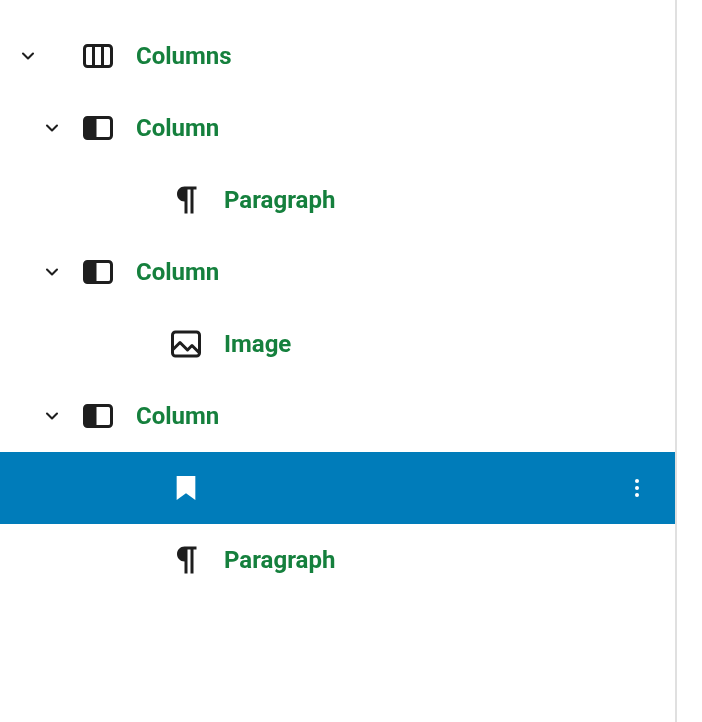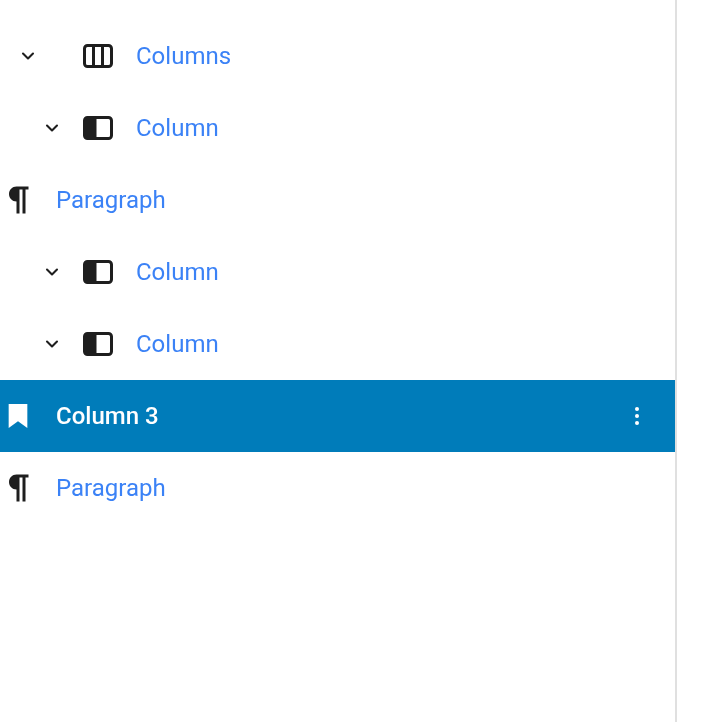--- a/index.html
+++ b/index.html
@@ -43,34 +43,34 @@
       width: 36px;
       height: 36px;
       display: flex;
       align-items: center;
       justify-content: center;
       flex-shrink: 0;
       margin-right: 20px;
     }
     .item-label {
       font-size: 24px;
-      color: #3b82f6;
-      font-weight: 400;
+      color: #15803d;
+      font-weight: 700;
     }
     .selected .item-label {
       color: #fff;
       font-weight: 500;
     }
     .spacer-toggle {
       width: 40px;
       flex-shrink: 0;
     }
     .indent-0 { padding-left: 16px; }
     .indent-1 { padding-left: 40px; }
-    .indent-2 { }
+    .indent-2 { padding-left: 168px; }
     .indent-1 .expand-icon { margin-right: 16px; }
     
     .more-button {
       position: absolute;
       right: 20px;
       width: 36px;
       height: 36px;
       display: flex;
       align-items: center;
       justify-content: center;
@@ -133,20 +133,29 @@
     </span>
     <span class="block-icon">
       <svg width="36" height="36" viewBox="0 0 24 24" fill="none">
           <rect x="3" y="5" width="18" height="14" rx="2" stroke="#1e1e1e" stroke-width="2"></rect>
           <rect x="4" y="6" width="7" height="12" fill="#1e1e1e"></rect>
         </svg>
     </span>
     <span class="item-label">Column</span>
   </div>
 
+  <div class="tree-item indent-2">
+    <span class="block-icon">
+      <svg width="36" height="36" viewBox="0 0 24 24" fill="none" stroke="#1e1e1e" stroke-width="2">
+          <rect x="3" y="4" width="18" height="16" rx="2"></rect>
+          <polyline points="3 16 8 11 13 16 16 13 21 18" stroke-linejoin="round"></polyline>
+        </svg>
+    </span>
+    <span class="item-label">Image</span>
+  </div>
 
   <div class="tree-item indent-1">
     <span class="expand-icon">
       <svg width="20" height="20" viewBox="0 0 24 24" fill="none" stroke="#1e1e1e" stroke-width="2.5" stroke-linecap="round" stroke-linejoin="round">
           <polyline points="6 9 12 15 18 9"></polyline>
         </svg>
     </span>
     <span class="block-icon">
       <svg width="36" height="36" viewBox="0 0 24 24" fill="none">
           <rect x="3" y="5" width="18" height="14" rx="2" stroke="#1e1e1e" stroke-width="2"></rect>
@@ -155,21 +164,20 @@
     </span>
     <span class="item-label">Column</span>
   </div>
 
   <div class="tree-item indent-2 selected">
     <span class="block-icon">
       <svg width="32" height="32" viewBox="0 0 24 24" fill="#fff">
           <path d="M5 3v18l7-5 7 5V3H5z"></path>
         </svg>
     </span>
-    <span class="item-label">Column 3</span>
     <span class="more-button">
       <svg width="24" height="24" viewBox="0 0 24 24" fill="#fff">
           <circle cx="12" cy="5" r="2"></circle>
           <circle cx="12" cy="12" r="2"></circle>
           <circle cx="12" cy="19" r="2"></circle>
         </svg>
     </span>
   </div>
 
   <div class="tree-item indent-2">

